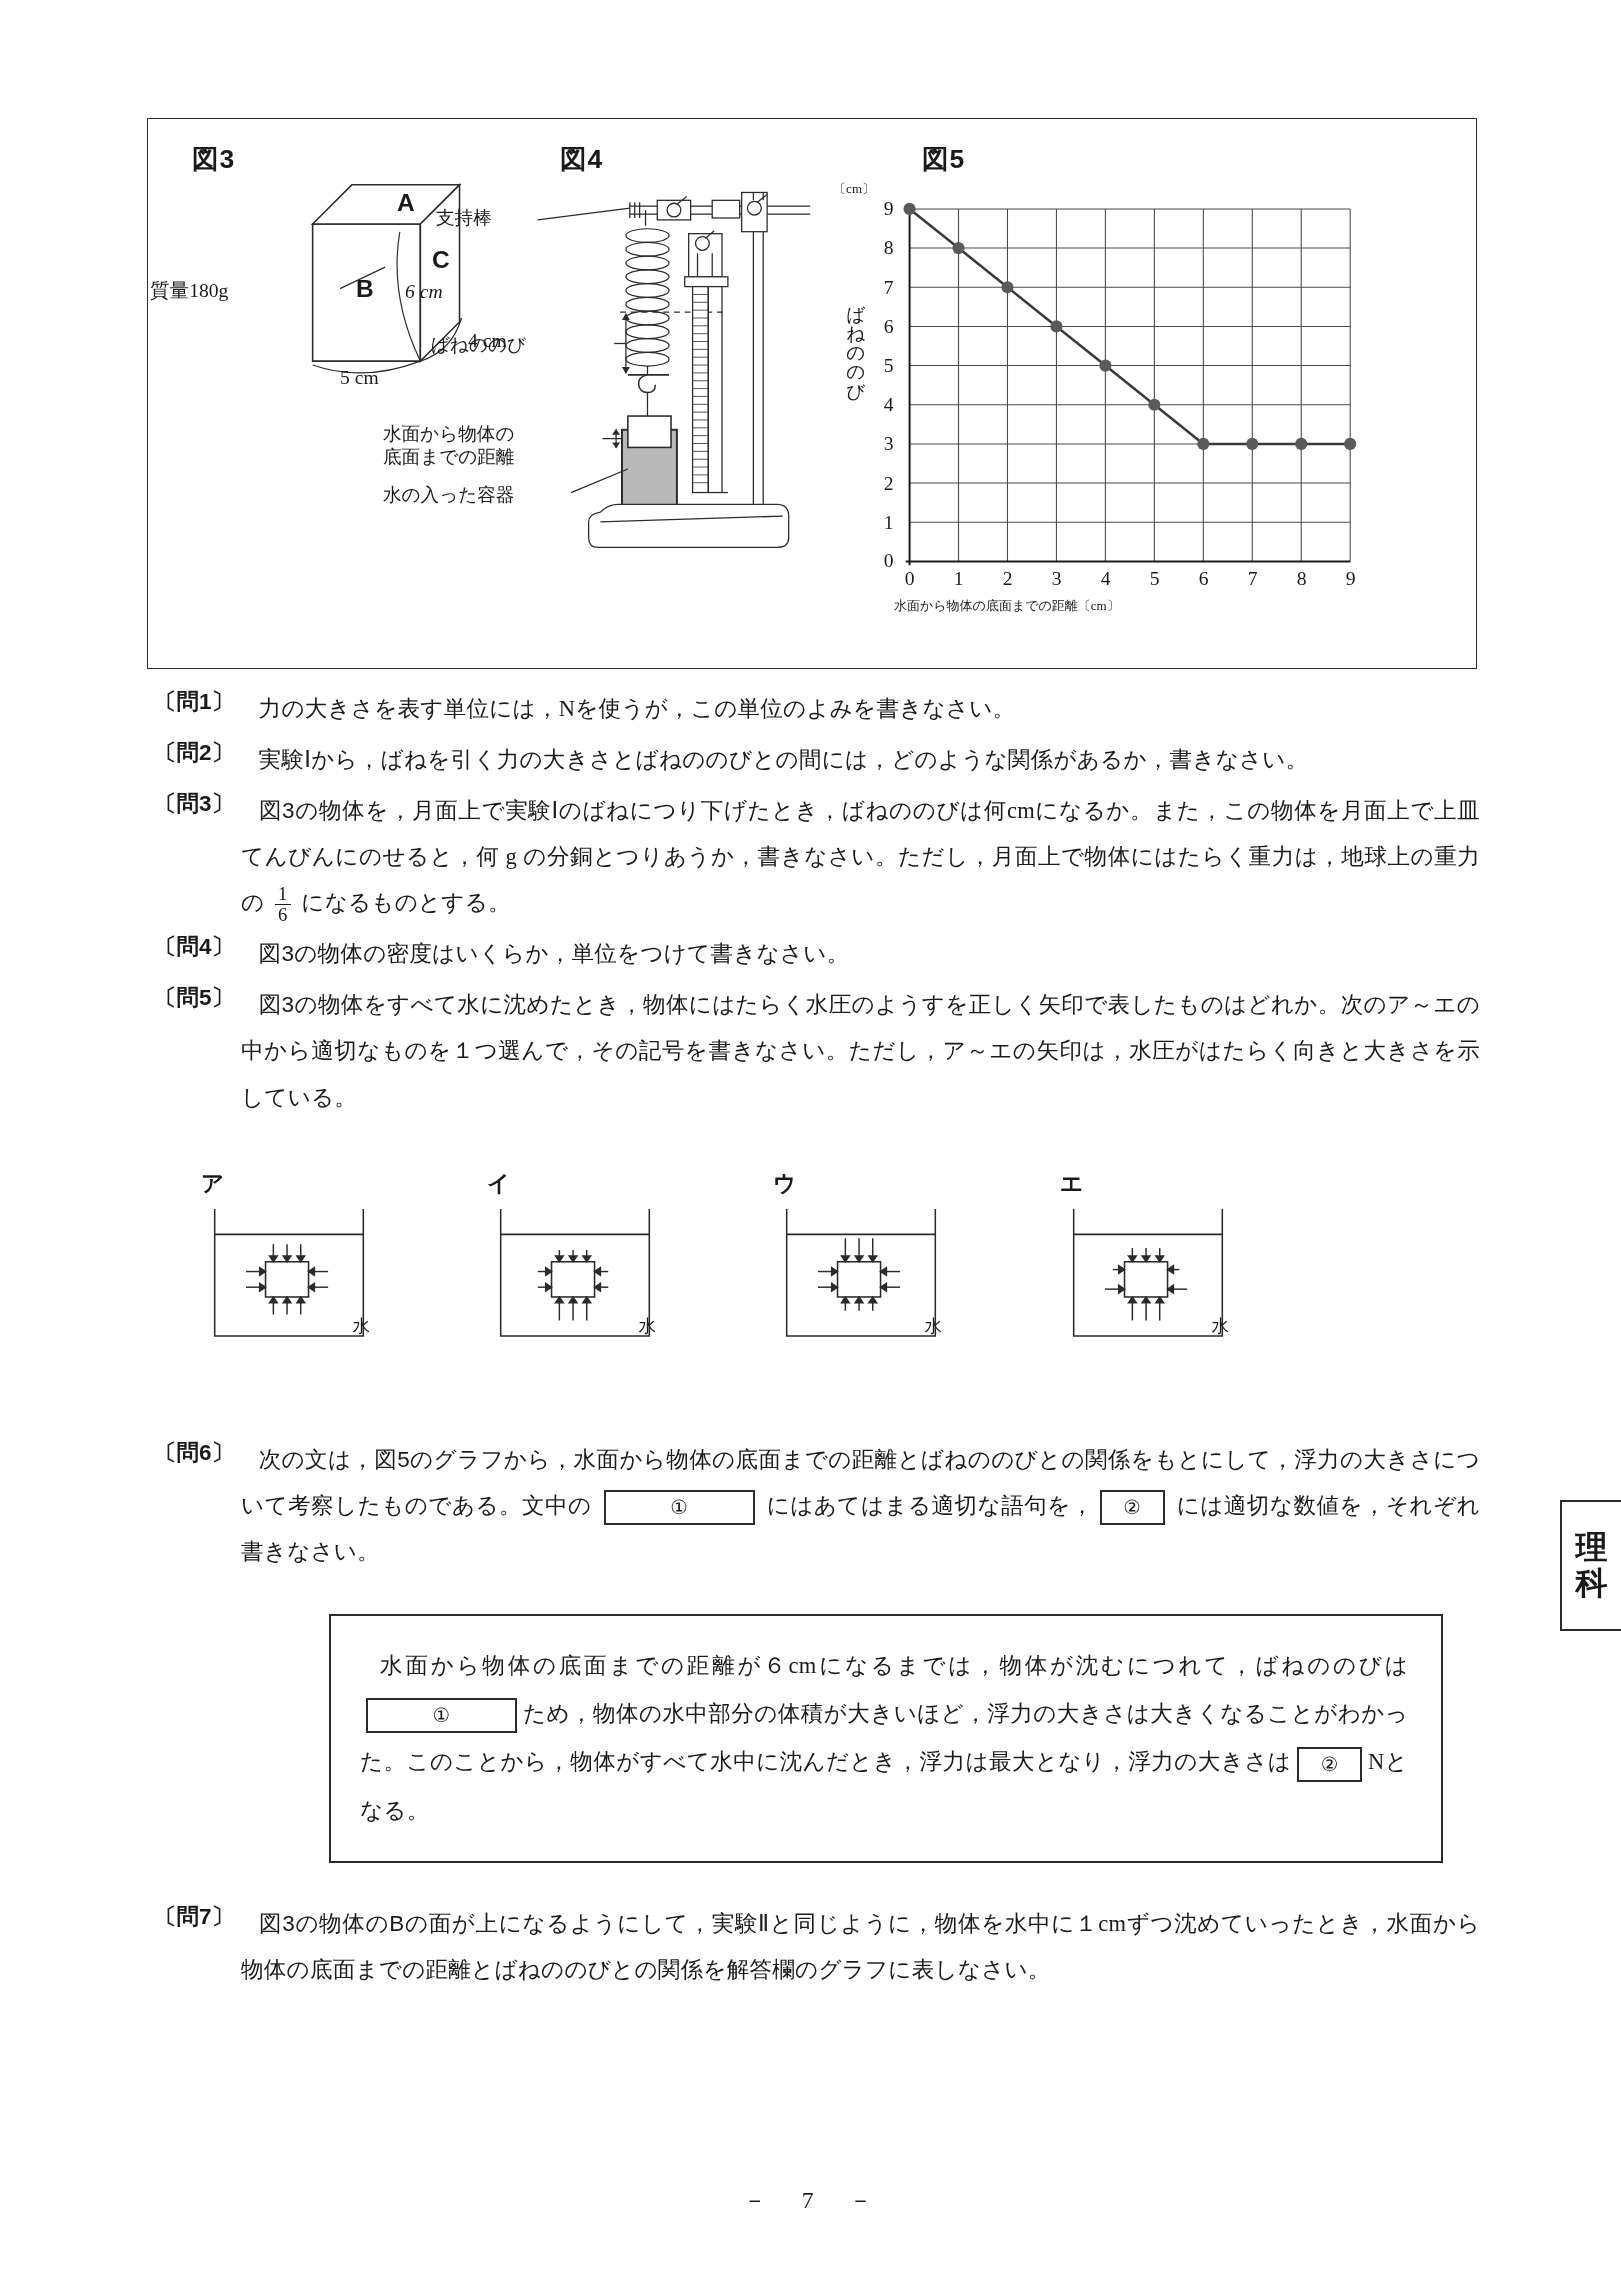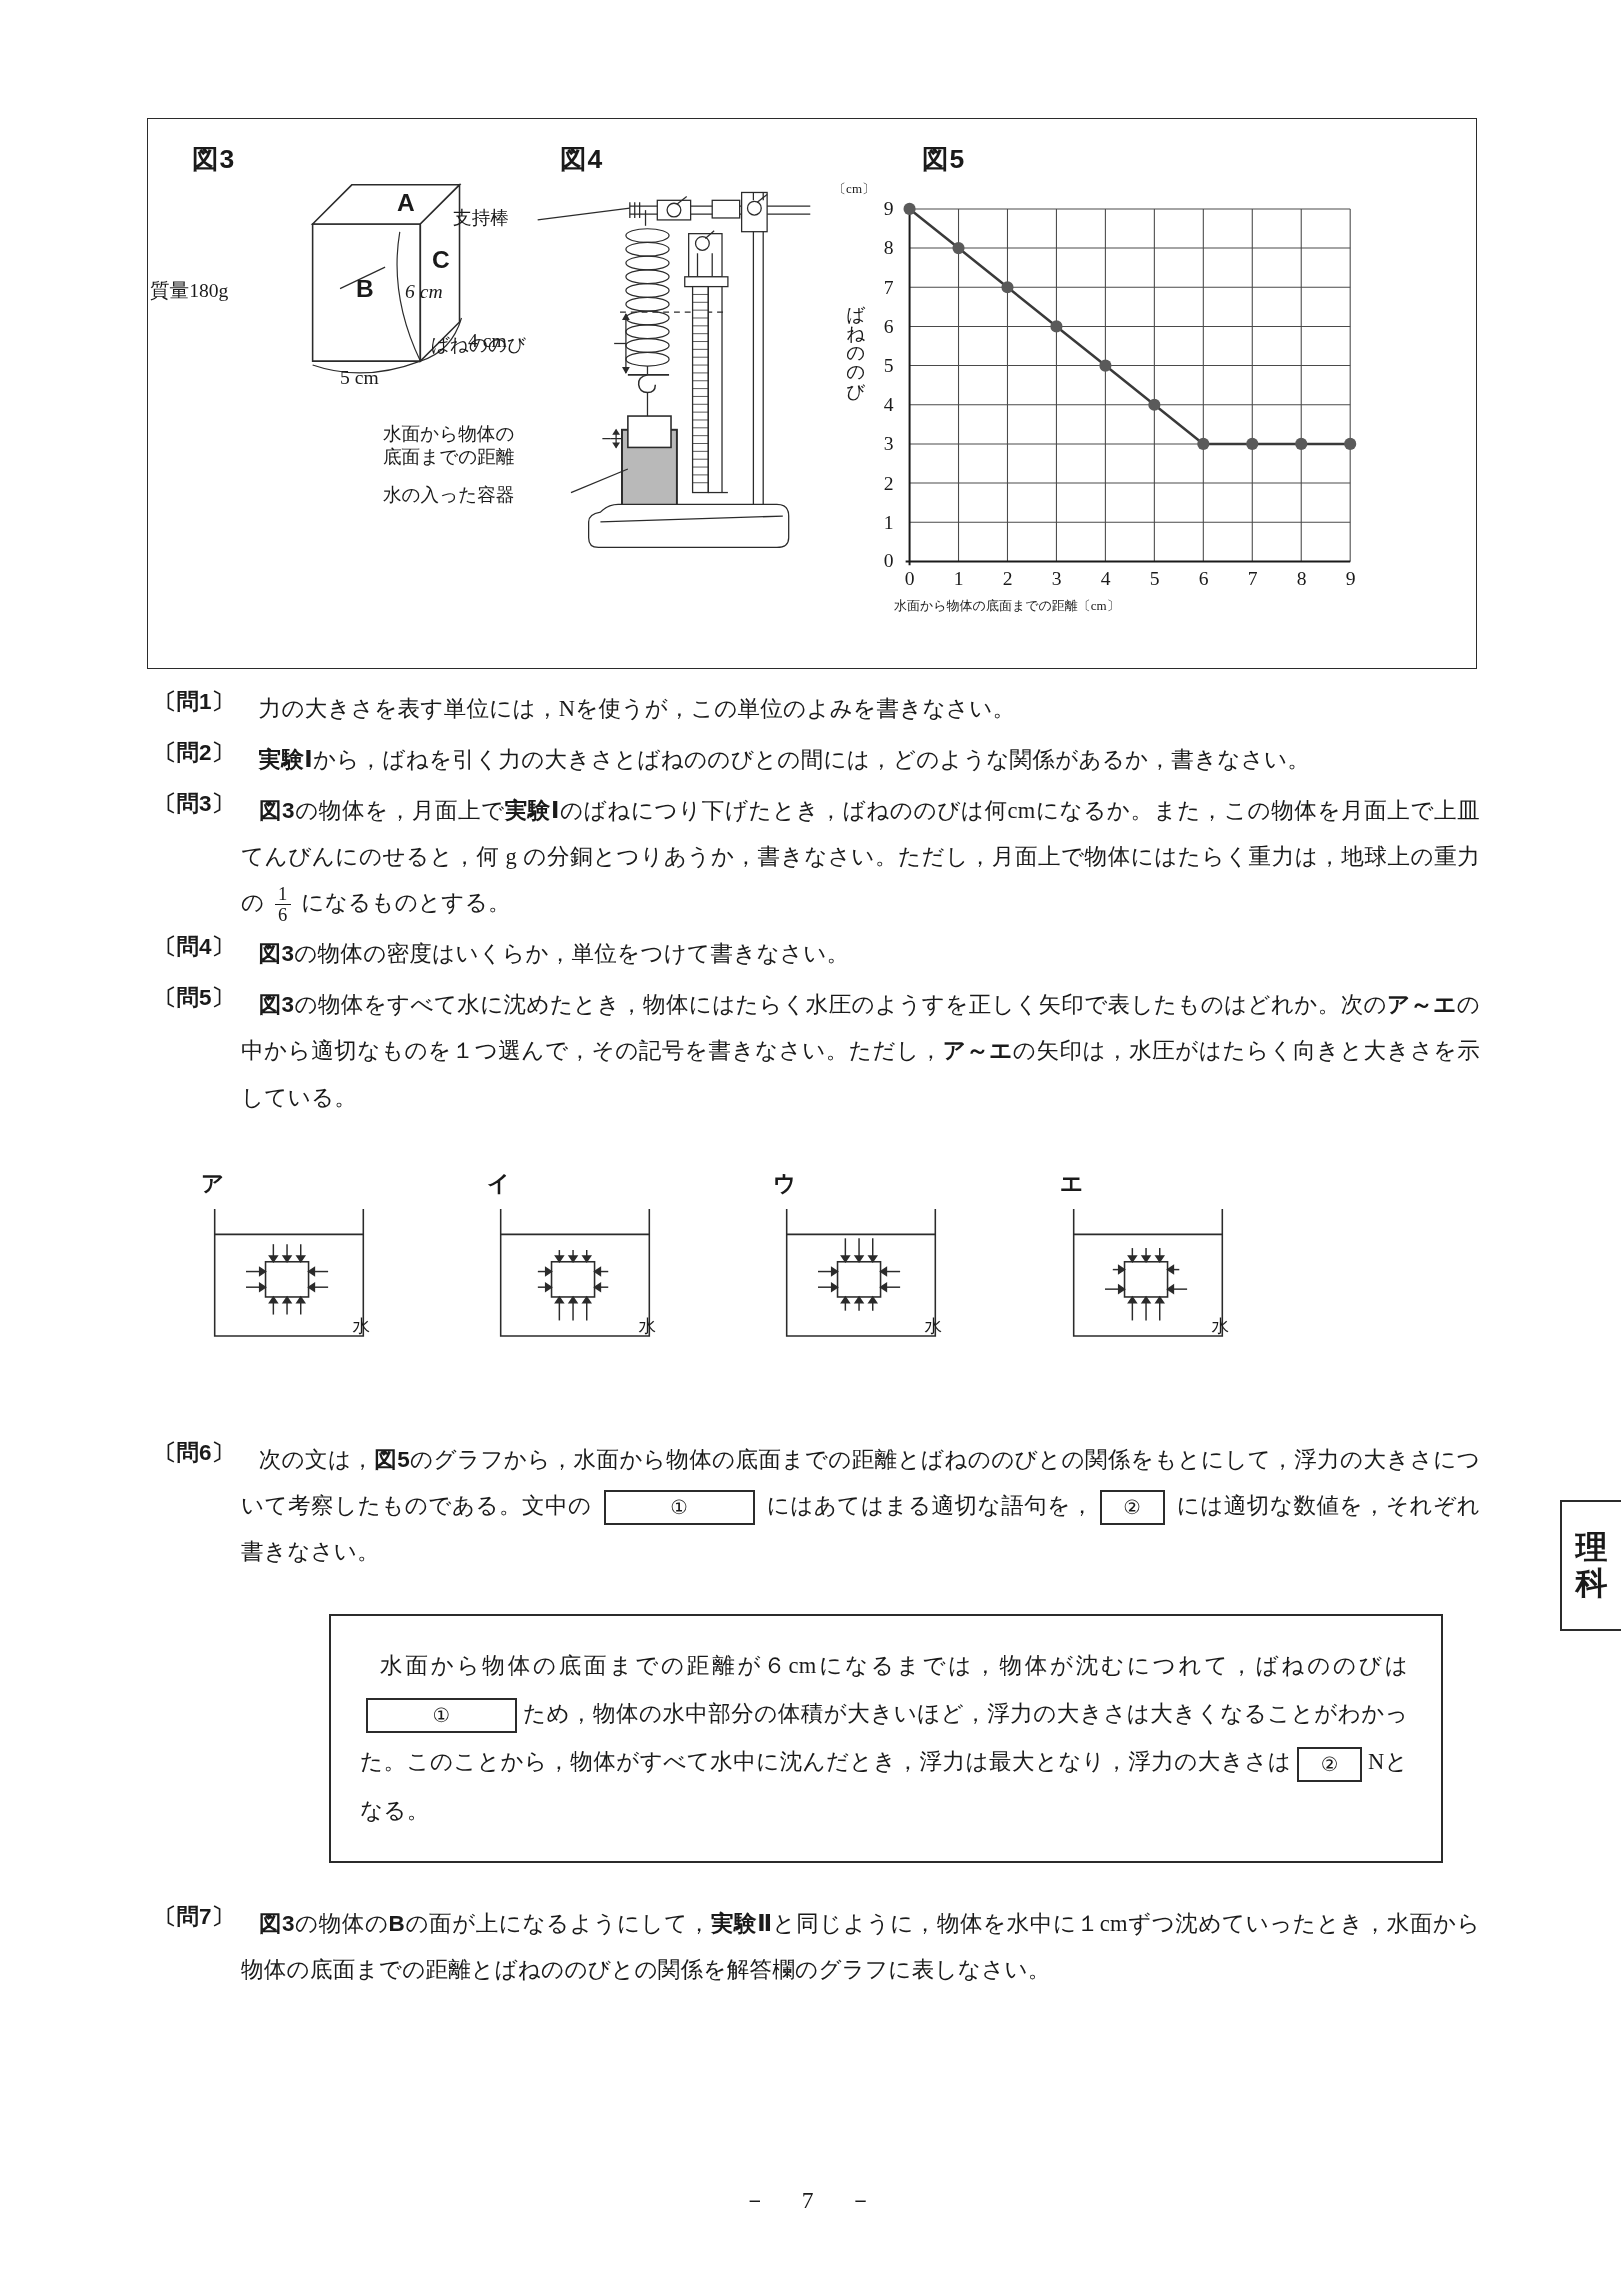--- a/index.html
+++ b/index.html
@@ -38,21 +38,21 @@
   .gtxt{position:absolute;font-size:13px;white-space:nowrap;}
   .gnum{position:absolute;font-size:19.6px;text-align:right;font-family:"Liberation Serif",serif;}
   .ylab{position:absolute;left:-2px;font-size:18.6px;line-height:1.03;width:21.6px;text-align:center;}
 
   
   .qlist{position:absolute;left:147px;top:686px;width:1333px;}
   .q{display:flex;margin-bottom:4.9px;}
   .qnum{flex:0 0 94px;font-size:22.5px;font-weight:bold;white-space:nowrap;
         font-family:"Liberation Sans","DejaVu Sans",sans-serif;text-align:center;}
   .qbody{flex:1;font-size:22.5px;line-height:2.05;letter-spacing:0.3px;text-align:justify;}
-  .qbody b{font-family:"Liberation Sans","DejaVu Sans",sans-serif;font-weight:bold;}
+  .qbody b{font-family:"Liberation Sans","DejaVu Sans",sans-serif;font-weight:normal;}
   .indent{display:inline-block;width:17.6px;}
 
   .frac{display:inline-block;vertical-align:-0.55em;text-align:center;font-size:18.6px;line-height:1.06;margin:0 4.9px;}
   .frac .num{display:block;padding:0 2.9px;}
   .frac .den{display:block;border-top:1.4px solid #1a1a1a;padding:0 2.9px;}
 
   
   .abox{display:inline-block;border:2.5px solid #2b2b2b;text-align:center;
         vertical-align:middle;line-height:31px;height:31px;font-size:19.6px;margin:0 5.9px;}
   .abox.wide{width:147px;}
@@ -217,21 +217,21 @@
           <line x1="92" y1="281" x2="104" y2="281"></line>
 
           <path d="M 82 356 q 8 -8 18 -8 L 262 348 q 12 0 12 12 L 274 382 q 0 10 -12 10 L 80 392 q -10 0 -10 -10 L 70 366 q 0 -8 12 -10 z" fill="#fff"></path>
           <path d="M 82 366 L 268 360"></path>
 
           <line x1="18" y1="58" x2="112" y2="46"></line>
           <line x1="84" y1="281" x2="92" y2="281"></line>
           <line x1="52" y1="336" x2="110" y2="312"></line>
         </g>
       </svg>
-      <div class="appa-label" style="left:-84px;top:43px;width:90px;text-align:center;">支持棒</div>
+      <div class="appa-label" style="left:-84px;top:43px;width:90px;text-align:left;">支持棒</div>
       <div class="appa-label" style="left:-108px;top:170px;width:114px;text-align:right;">ばねののび</div>
       <div class="appa-label" style="left:-137px;top:259px;width:157px;text-align:left;">
         <span>水面から物体の</span><br>
         <span>底面までの距離</span>
       </div>
       <div class="appa-label" style="left:-137px;top:320px;width:184px;text-align:left;">水の入った容器</div>
     </div>
 
     <div class="graph">
       <div class="gtxt" style="left:-5.9px;top:21.6px;">〔cm〕</div>

